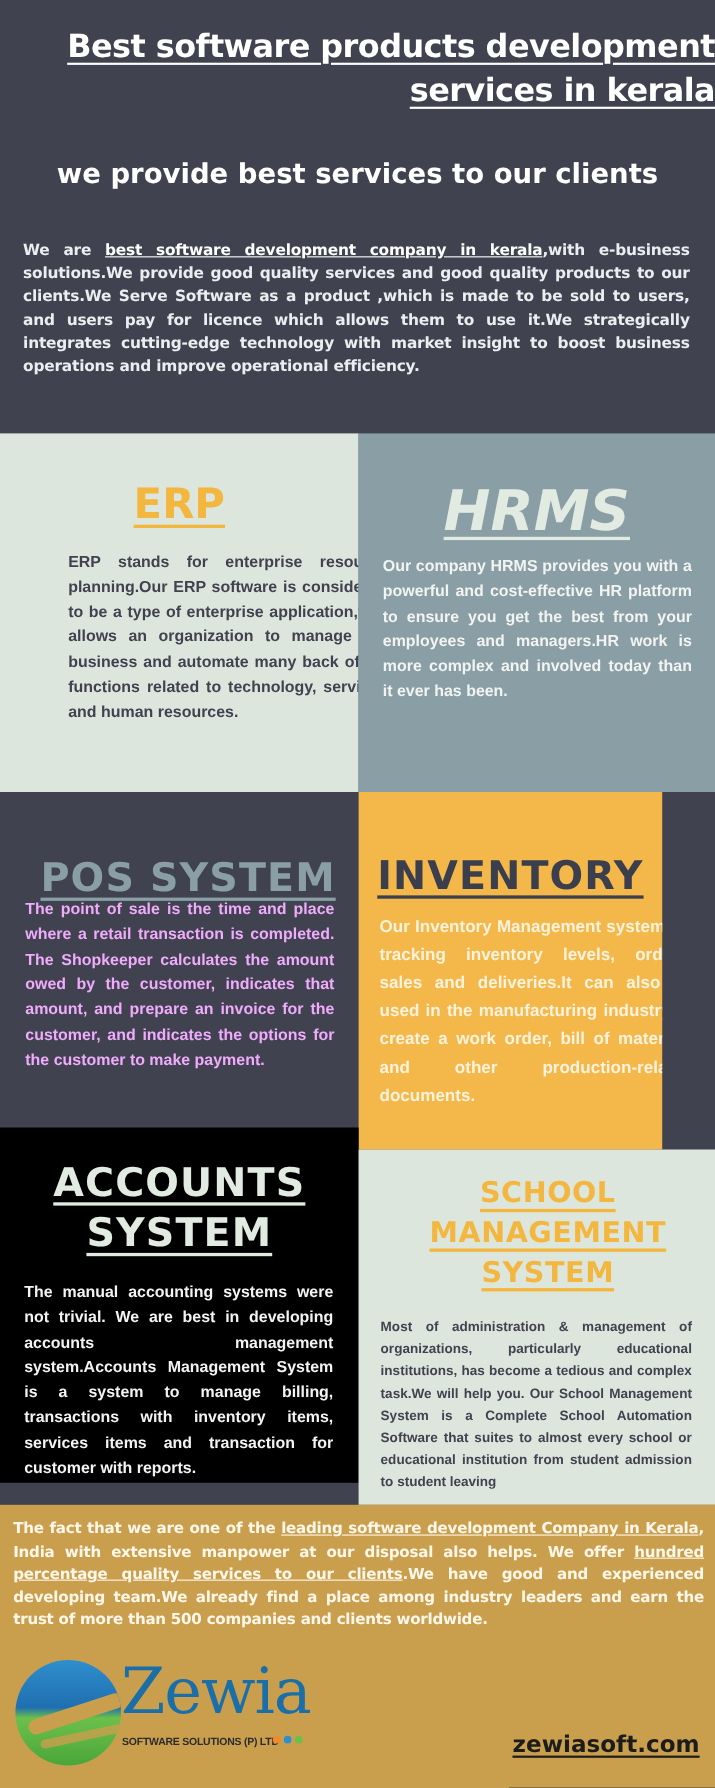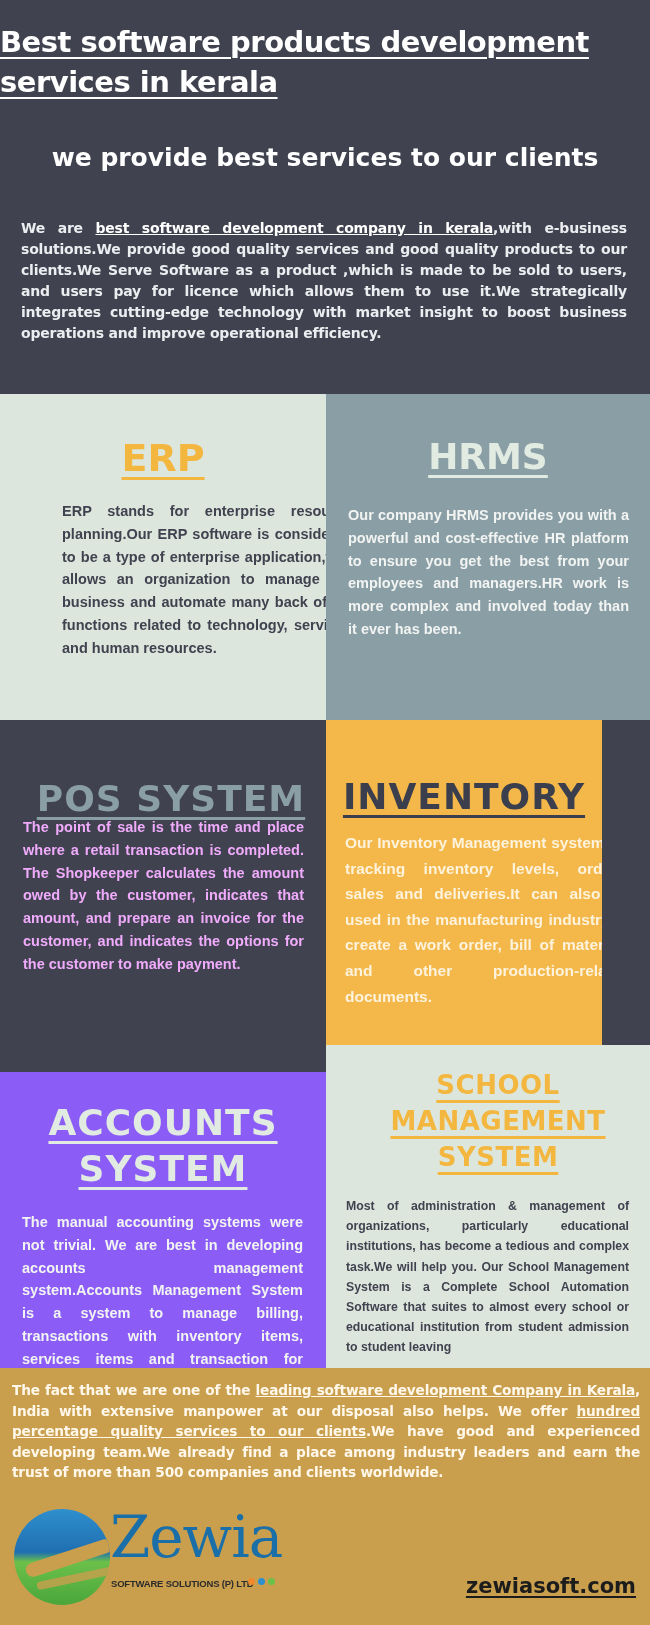--- a/index.html
+++ b/index.html
@@ -1,51 +1,51 @@
 <!DOCTYPE html>
 <html><head>
 <meta charset="utf-8">
 <style>
   * { box-sizing: border-box; margin: 0; padding: 0; }
   html, body { width: 650px; height: 1625px; overflow: hidden; background: #40434f; }
   body { font-family: "Liberation Sans", sans-serif; }
 
   .header { position: absolute; left: 0; top: 0; width: 650px; height: 394px; background: #40434f; color: #ffffff; }
-  .header .title { position: absolute; left: 0; top: 22px; width: 650px; text-align: left;
+  .header .title { position: absolute; left: 0; top: 22px; width: 650px; text-align: right;
     font-family: "DejaVu Sans", sans-serif; font-weight: bold; font-size: 29px; line-height: 40px; letter-spacing: -0.5px; }
   .header .title span { text-decoration: underline; text-decoration-thickness: 2px; text-underline-offset: 5px; }
   .header .subtitle { position: absolute; left: 0; top: 142px; width: 650px; text-align: center;
     font-family: "DejaVu Sans", sans-serif; font-weight: bold; font-size: 25px; line-height: 32px; }
   .header .intro { position: absolute; left: 21px; top: 218px; width: 606px; text-align: justify;
     font-family: "DejaVu Sans", sans-serif; font-weight: bold; font-size: 14px; line-height: 21px; color: #ecedf0; letter-spacing: -0.2px; }
   .header .intro a { color: #ffffff; text-decoration: underline; }
 
   .grid { position: absolute; left: 0; top: 394px; width: 650px; }
   .tile { position: absolute; overflow: hidden; }
   .tile h2 { position: absolute; left: 0; width: 100%; text-align: center; font-family: "DejaVu Sans", sans-serif; font-weight: bold; }
   .tile h2 span { text-decoration: underline; text-decoration-thickness: 3px; text-underline-offset: 6px; }
   .tile p { position: absolute; text-align: justify; font-family: "Liberation Sans", sans-serif; font-weight: bold; }
 
   .t-erp { left: 0; top: 0; width: 326px; height: 326px; background: #dde6dd; }
   .t-erp h2 { top: 42px; font-size: 38px; color: #f3b63f; }
   .t-erp p { left: 19px; top: 106px; width: 290px; font-size: 14.5px; line-height: 22.8px; color: #40434f; margin-left: 43px; }
 
   .t-hrms { left: 326px; top: 0; width: 324px; height: 326px; background: #8a9ea6; }
-  .t-hrms h2 { top: 42px; font-size: 36px; color: #e2ebe2; }
+  .t-hrms h2 { top: 42px; font-size: 51px; color: #e2ebe2; font-style: italic; }
   .t-hrms p { left: 22px; top: 110px; width: 281px; font-size: 14.5px; line-height: 22.8px; color: #f2f4f2; }
 
   .t-pos { left: 0; top: 326px; width: 326px; height: 325px; background: #40434f; }
   .t-pos h2 { top: 58px; left: 8px; font-size: 36px; color: #8a9ea6; letter-spacing: 1px; }
   .t-pos p { left: 23px; top: 96px; width: 281px; font-size: 14.5px; line-height: 22.8px; color: #f0abfc; }
 
   .t-inv { left: 326px; top: 326px; width: 276px; height: 325px; background: #f3b74a; }
   .t-inv h2 { top: 56px; font-size: 36px; color: #3b3f4d; letter-spacing: 1px; }
   .t-inv p { left: 19px; top: 110px; width: 285px; font-size: 15.5px; line-height: 25.6px; color: #fdf3dc; }
 
-  .t-acc { left: 0; top: 678px; width: 326px; height: 323px; background: #8b5cf6; padding-left: 36px; }
+  .t-acc { left: 0; top: 631px; width: 326px; height: 323px; background: #000000; padding-left: 36px; }
   .t-acc h2 { top: 28px; font-size: 36px; line-height: 46px; color: #e2ebe2; letter-spacing: 1px; }
   .t-acc p { left: 22px; top: 139px; width: 281px; font-size: 14.5px; line-height: 22.8px; color: #f2f4f2; }
 
   .t-sch { left: 326px; top: 651px; width: 344px; height: 323px; background: #dde6dd; }
   .t-sch h2 { top: 22px; font-size: 26px; line-height: 36px; color: #f3b63f; letter-spacing: 0.5px; }
   .t-sch p { left: 20px; top: 151px; width: 283px; font-size: 12.3px; line-height: 20.2px; color: #40434f; }
 
   .footer { position: absolute; left: 0; top: 1368px; width: 650px; height: 257px; background: #c99f4e; }
   .footer .text { position: absolute; left: 12px; top: 12px; width: 628px; text-align: justify;
     font-family: "DejaVu Sans", sans-serif; font-weight: bold; font-size: 13.7px; line-height: 20.5px; color: #fff8ea; letter-spacing: -0.2px; }

